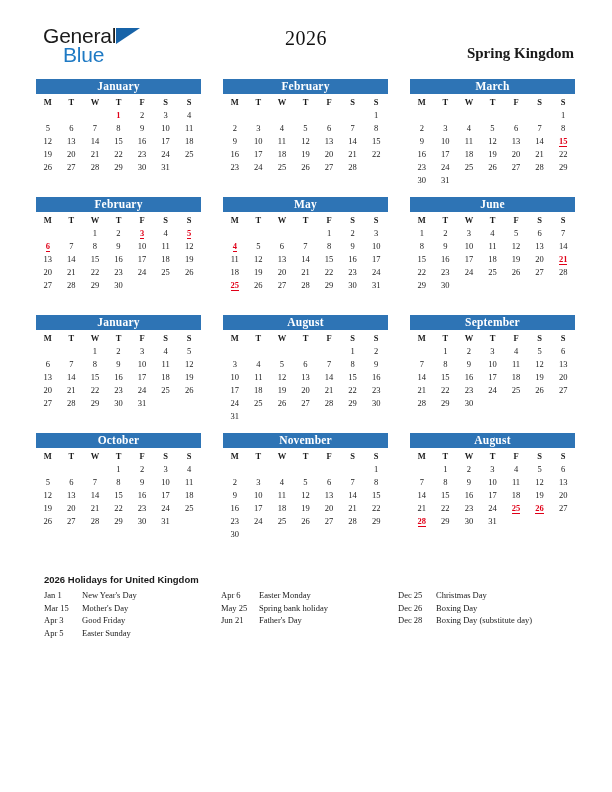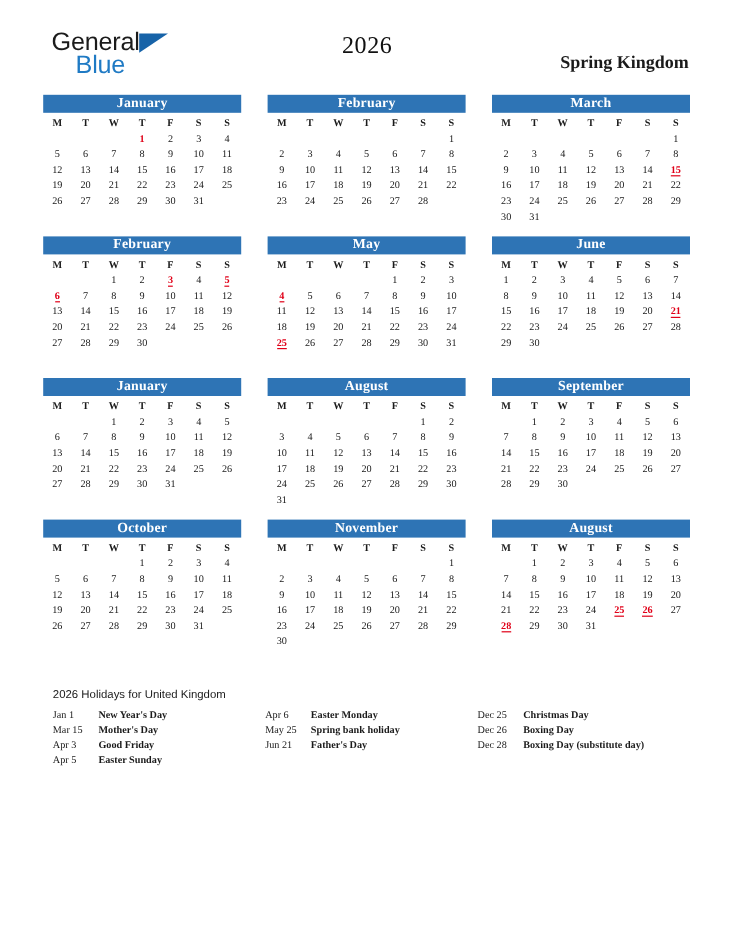--- a/index.html
+++ b/index.html
@@ -153,42 +153,41 @@
   
   .legend {
     position: absolute;
     left: 44px;
     top: 574px;
     width: 530px;
   }
   .legend-title {
     font-family: "Liberation Sans", sans-serif;
     font-size: 9.5px;
-    font-weight: 400;
+    font-weight: 700;
     color: #1a1a1a;
     margin-bottom: 4px;
   }
   .legend-cols {
     display: grid;
     grid-template-columns: 177px 177px 180px;
   }
   .legend-item {
     display: flex;
     font-family: "Liberation Serif", serif;
     font-size: 8.5px;
     color: #1a1a1a;
     line-height: 12.6px;
   }
   .legend-date {
     width: 38px;
     flex: 0 0 38px;
   }
   .legend-name {
     flex: 1 1 auto;
-    font-weight: bold;
   }
 </style>
 </head>
 <body>
 
 <div class="page">
 
   <div class="header">
     <div class="logo">
       <span class="logo-general">General</span>

